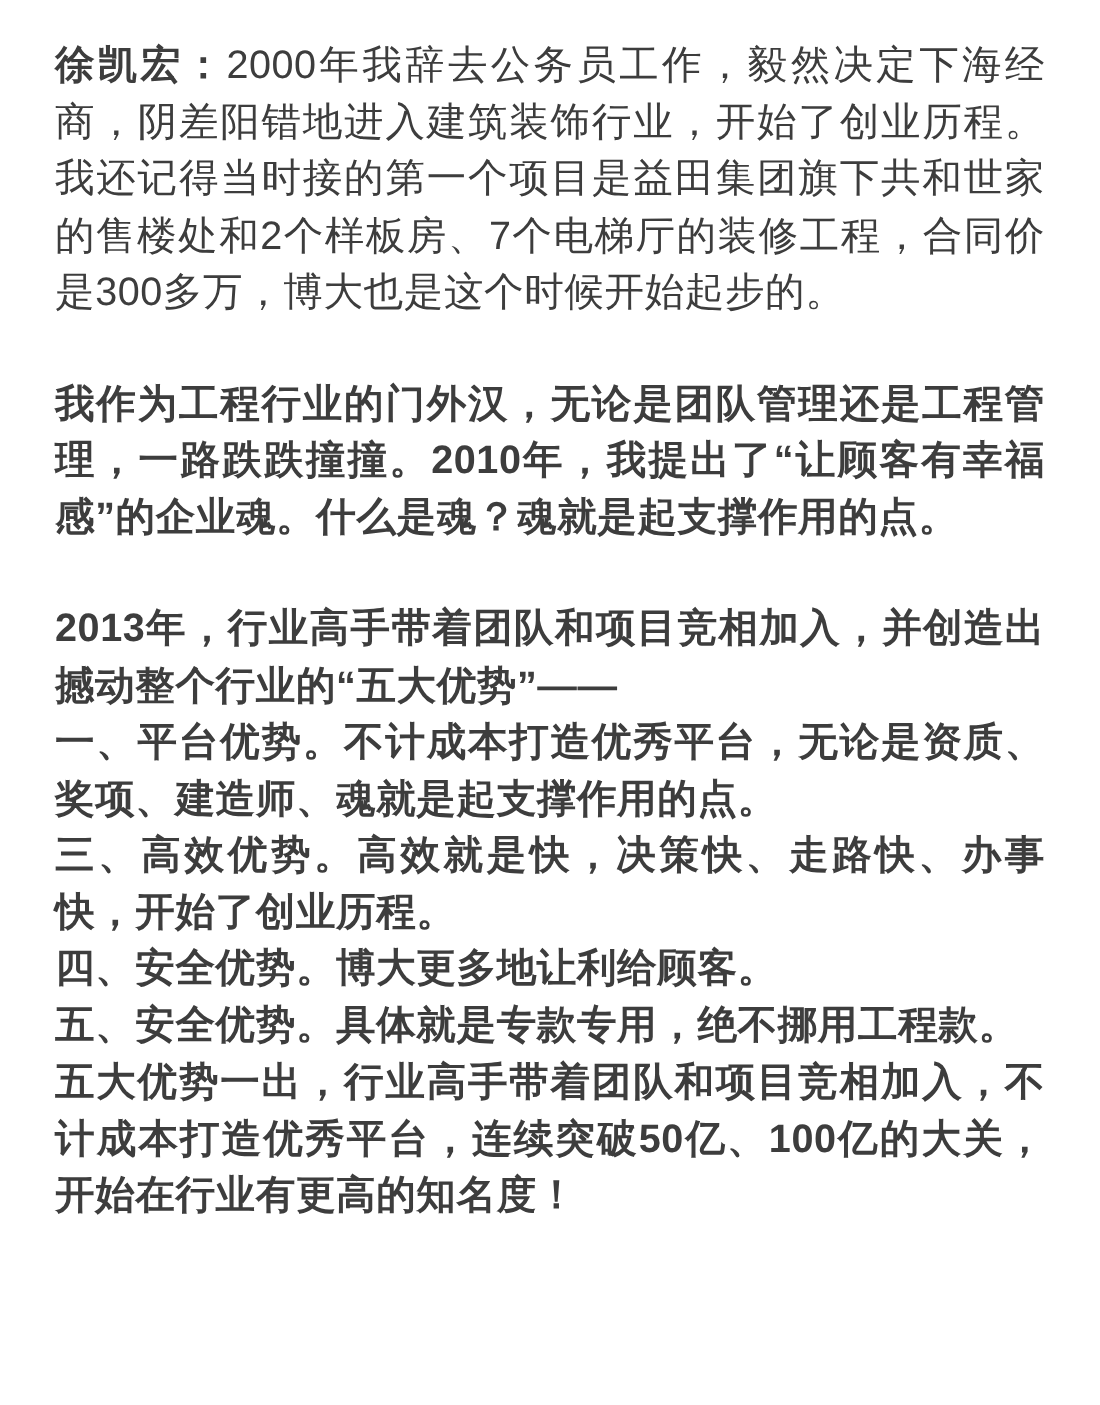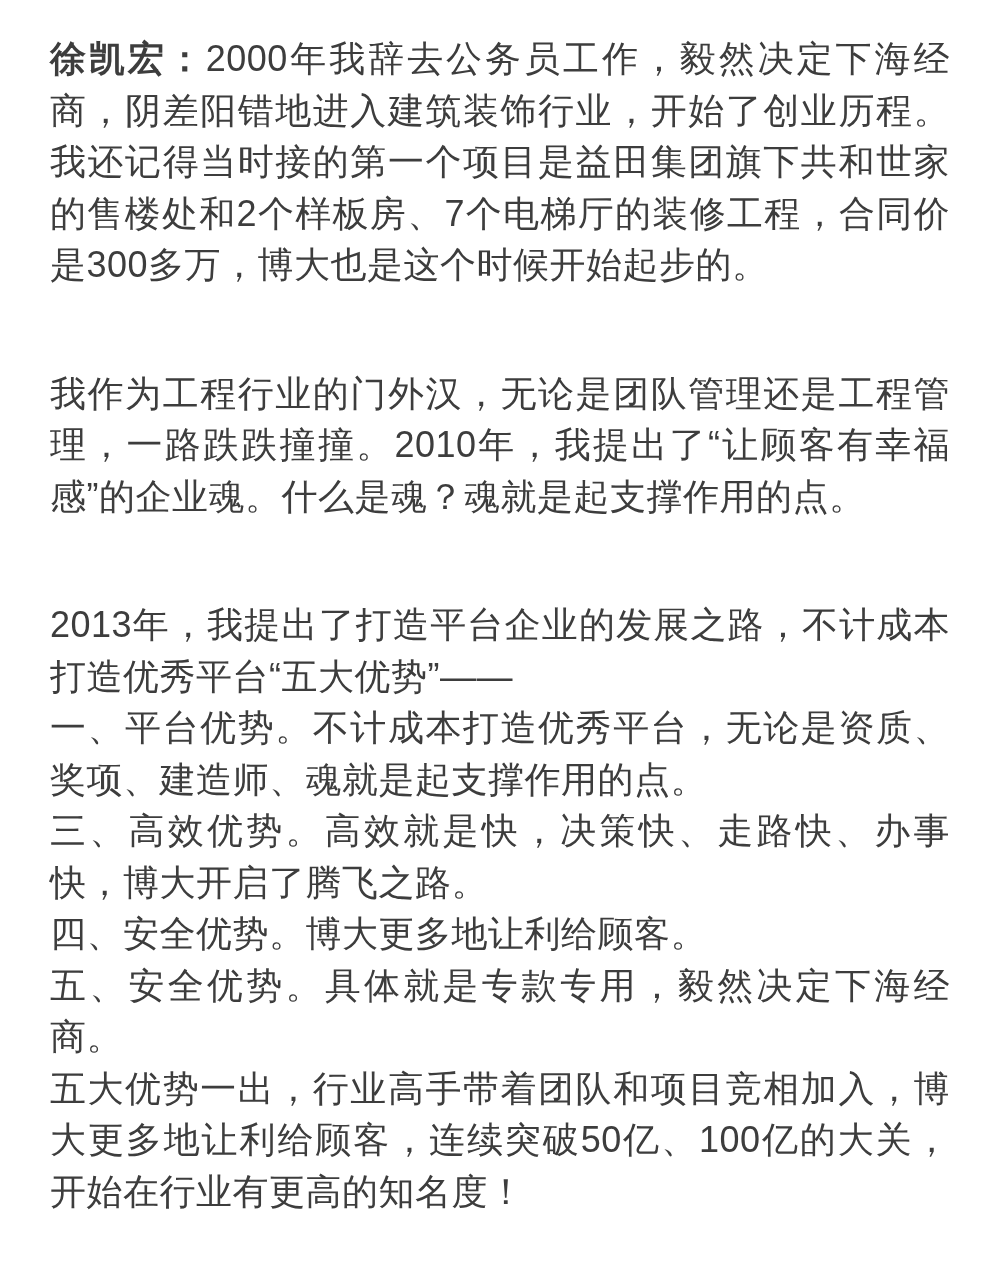--- a/index.html
+++ b/index.html
@@ -21,42 +21,43 @@
     font-size: 36px;
     line-height: 51.5px;
     text-align: justify;
     letter-spacing: 0.5px;
     word-break: break-all;
   }
   .para {
     margin: 0;
   }
   .para + .para {
-    margin-top: 77px;
+    margin-top: 50px;
+    font-weight: bold;
   }
   .speaker {
     font-weight: 700;
   }
   .block-line {
     display: block;
   }
 </style>
 </head>
 <body>
 
 <div class="page">
 
   <p class="para">
     <span class="speaker">徐凯宏：</span><span>2000年我辞去公务员工作，毅然决定下海经商，阴差阳错地进入建筑装饰行业，开始了创业历程。我还记得当时接的第一个项目是益田集团旗下共和世家的售楼处和2个样板房、7个电梯厅的装修工程，合同价是300多万，博大也是这个时候开始起步的。</span>
   </p>
 
   <p class="para">我作为工程行业的门外汉，无论是团队管理还是工程管理，一路跌跌撞撞。2010年，我提出了“让顾客有幸福感”的企业魂。什么是魂？魂就是起支撑作用的点。</p>
 
   <p class="para">
-    <span class="block-line">2013年，我提出了打造平台企业的发展之路，不计成本打造优秀平台“五大优势”——</span>
+    <span class="block-line">2013年，行业高手带着团队和项目竞相加入，并创造出撼动整个行业的“五大优势”——</span>
     <span class="block-line">一、平台优势。不计成本打造优秀平台，无论是资质、奖项、建造师、魂就是起支撑作用的点。</span>
-    <span class="block-line">三、高效优势。高效就是快，决策快、走路快、办事快，博大开启了腾飞之路。</span>
+    <span class="block-line">三、高效优势。高效就是快，决策快、走路快、办事快，开始了创业历程。</span>
     <span class="block-line">四、安全优势。博大更多地让利给顾客。</span>
-    <span class="block-line">五、安全优势。具体就是专款专用，毅然决定下海经商。</span>
-    <span class="block-line">五大优势一出，行业高手带着团队和项目竞相加入，博大更多地让利给顾客，连续突破50亿、100亿的大关，开始在行业有更高的知名度！</span>
+    <span class="block-line">五、安全优势。具体就是专款专用，绝不挪用工程款。</span>
+    <span class="block-line">五大优势一出，行业高手带着团队和项目竞相加入，不计成本打造优秀平台，连续突破50亿、100亿的大关，开始在行业有更高的知名度！</span>
   </p>
 
 </div>
 
 </body></html>

